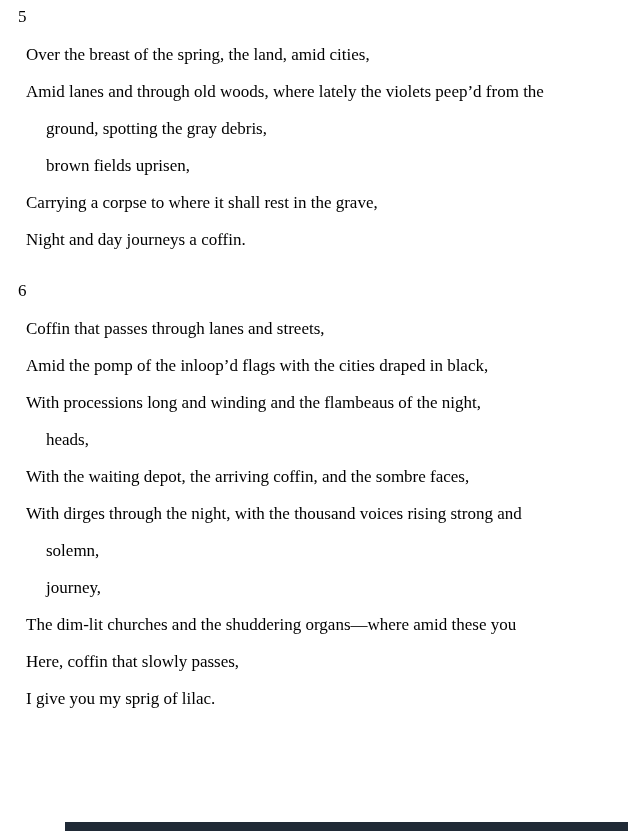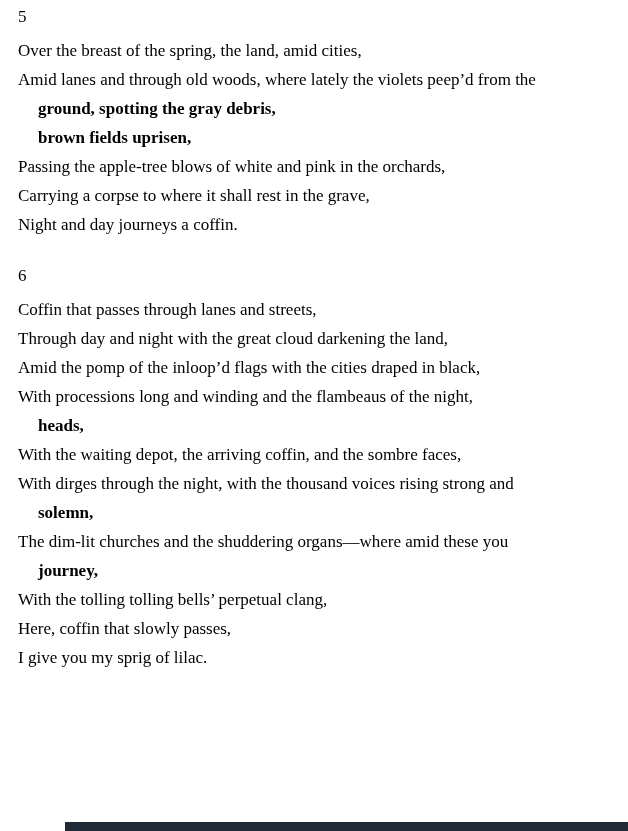--- a/index.html
+++ b/index.html
@@ -19,27 +19,26 @@
     padding: 2px 18px 0 18px;
     font-size: 17px;
   }
   .section-number {
     font-size: 17px;
     font-weight: normal;
     margin: 0 0 4px 0;
     line-height: 30px;
   }
   .line {
-    margin: 0;
+    margin: 8px;
     line-height: 29px;
     white-space: nowrap;
   }
   .line.indent {
     padding-left: 20px;
-    font-weight: bold;
   }
   .section-gap {
     margin-top: 22px;
   }
   .footer-bar {
     position: absolute;
     bottom: 0;
     left: 65px;
     right: 0;
     height: 9px;
@@ -50,38 +49,35 @@
 <body style="background: rgb(255, 255, 255);">
 
 <div class="page">
   <section class="poem-section">
     <h2 class="section-number">5</h2>
     <div class="section-lines">
         <p class="line">Over the breast of the spring, the land, amid cities,</p>
         <p class="line">Amid lanes and through old woods, where lately the violets peep’d from the</p>
         <p class="line indent">ground, spotting the gray debris,</p>
         <p class="line indent">brown fields uprisen,</p>
-        <p class="line">Passing the apple-tree blows of white and pink in the orchards,</p>
         <p class="line">Carrying a corpse to where it shall rest in the grave,</p>
         <p class="line">Night and day journeys a coffin.</p>
       </div>
   </section>
   <section class="poem-section section-gap">
     <h2 class="section-number">6</h2>
     <div class="section-lines">
         <p class="line">Coffin that passes through lanes and streets,</p>
-        <p class="line">Through day and night with the great cloud darkening the land,</p>
         <p class="line">Amid the pomp of the inloop’d flags with the cities draped in black,</p>
         <p class="line">With processions long and winding and the flambeaus of the night,</p>
         <p class="line indent">heads,</p>
         <p class="line">With the waiting depot, the arriving coffin, and the sombre faces,</p>
         <p class="line">With dirges through the night, with the thousand voices rising strong and</p>
         <p class="line indent">solemn,</p>
+        <p class="line indent">journey,</p>
         <p class="line">The dim-lit churches and the shuddering organs—where amid these you</p>
-        <p class="line indent">journey,</p>
-        <p class="line">With the tolling tolling bells’ perpetual clang,</p>
         <p class="line">Here, coffin that slowly passes,</p>
         <p class="line">I give you my sprig of lilac.</p>
       </div>
   </section>
 </div>
 
 <div class="footer-bar" style="background: rgb(32, 42, 54);"></div>
 
 </body></html>

